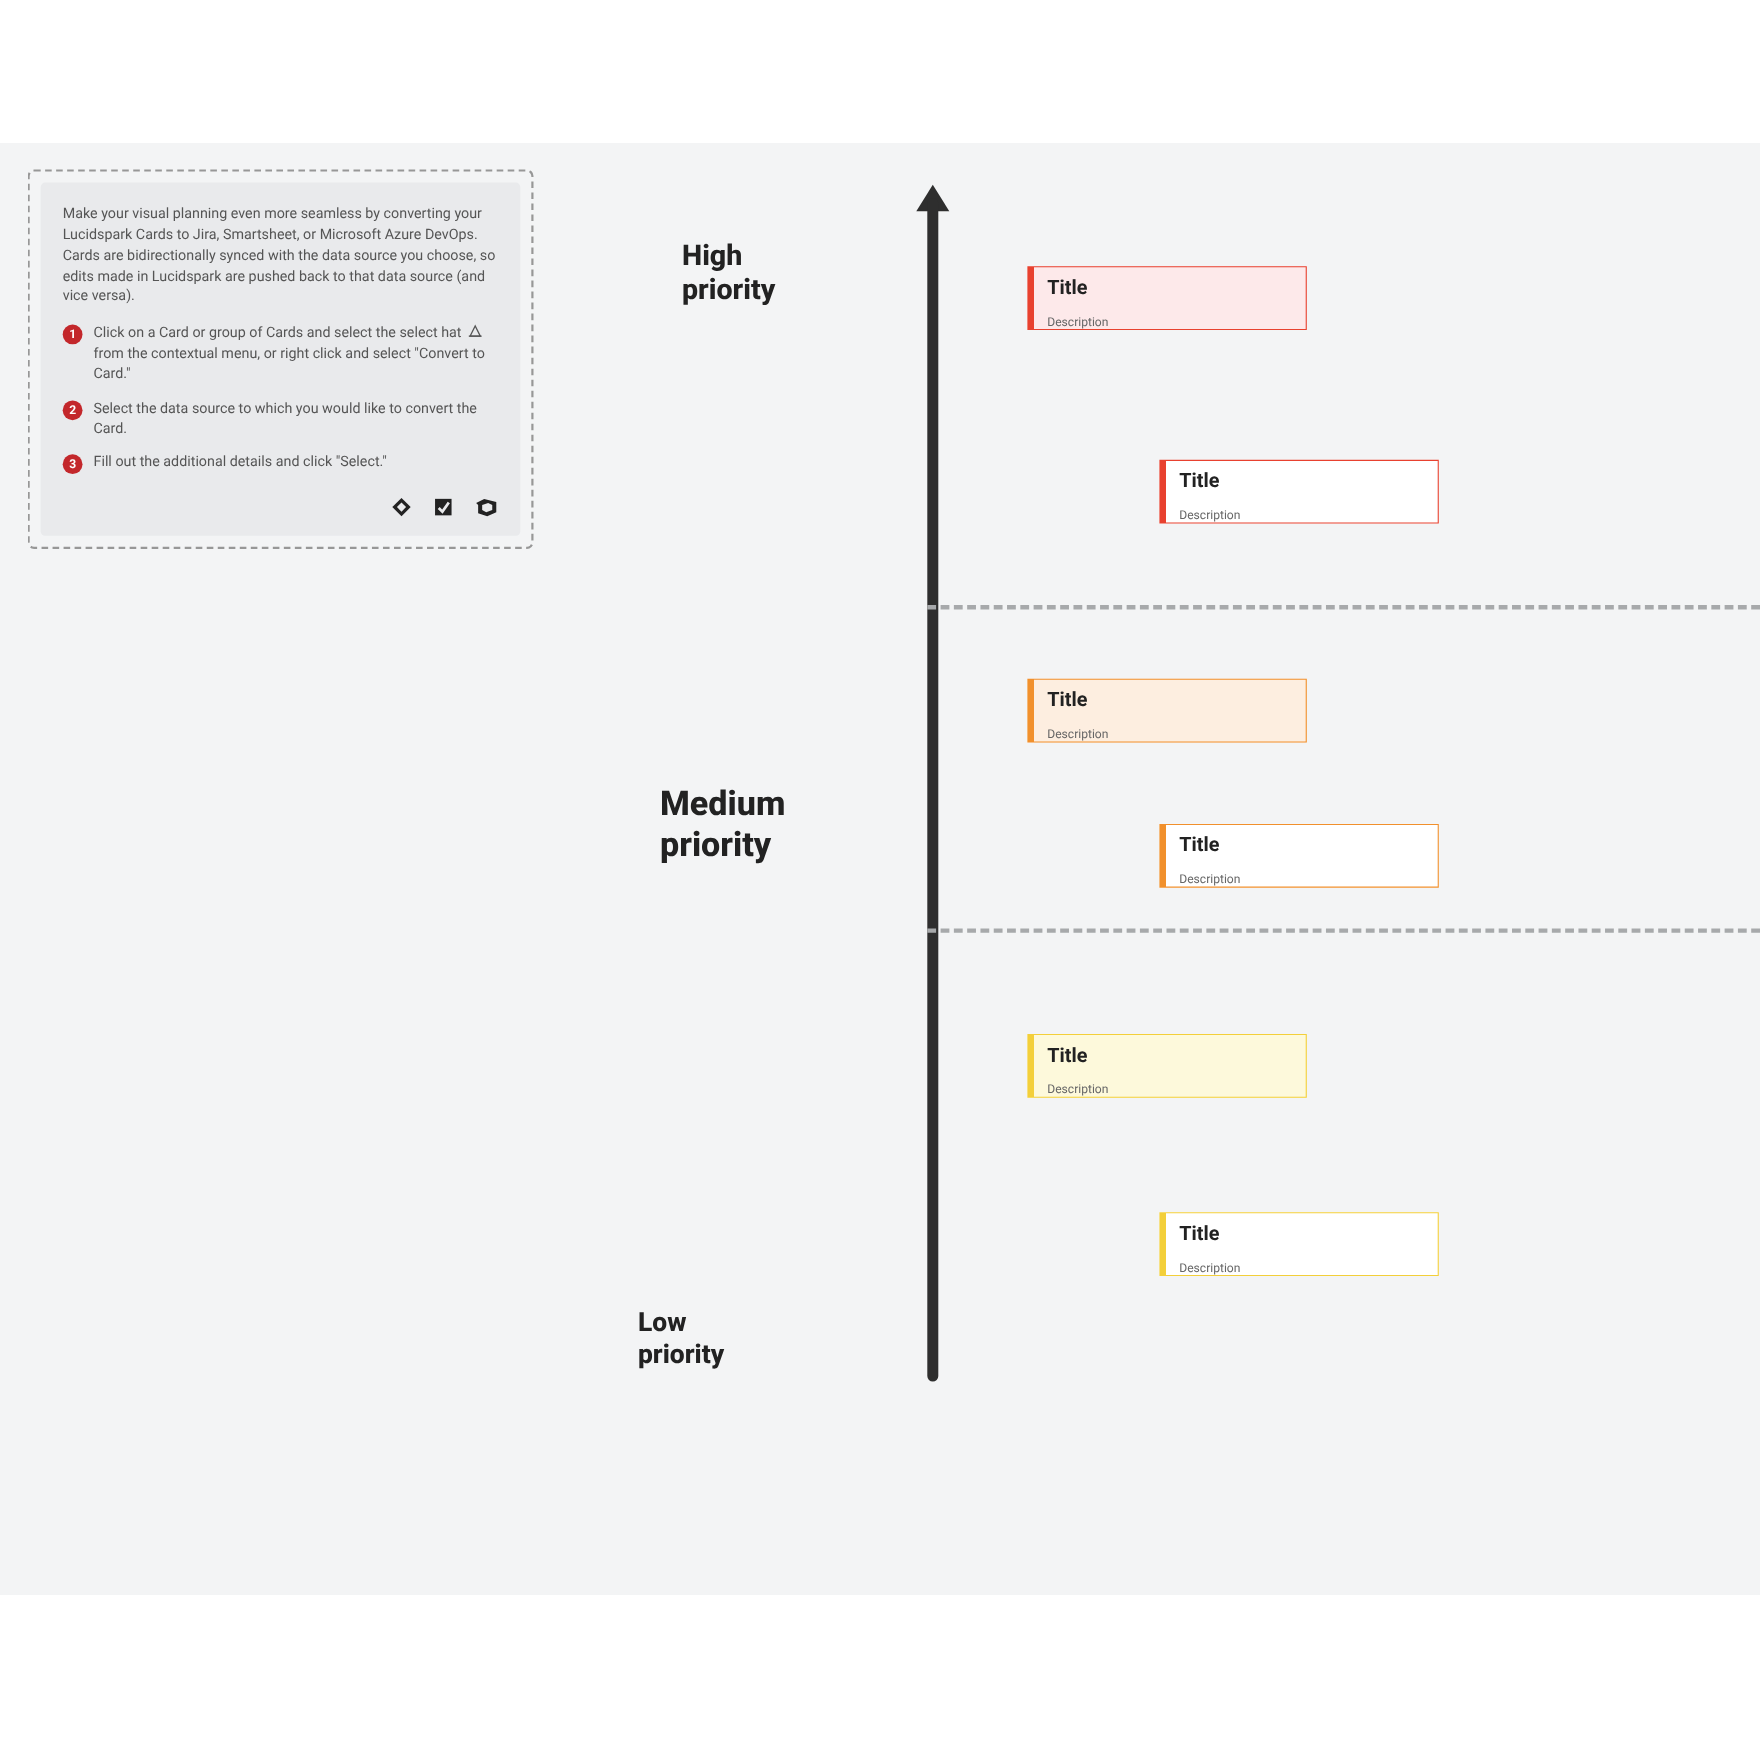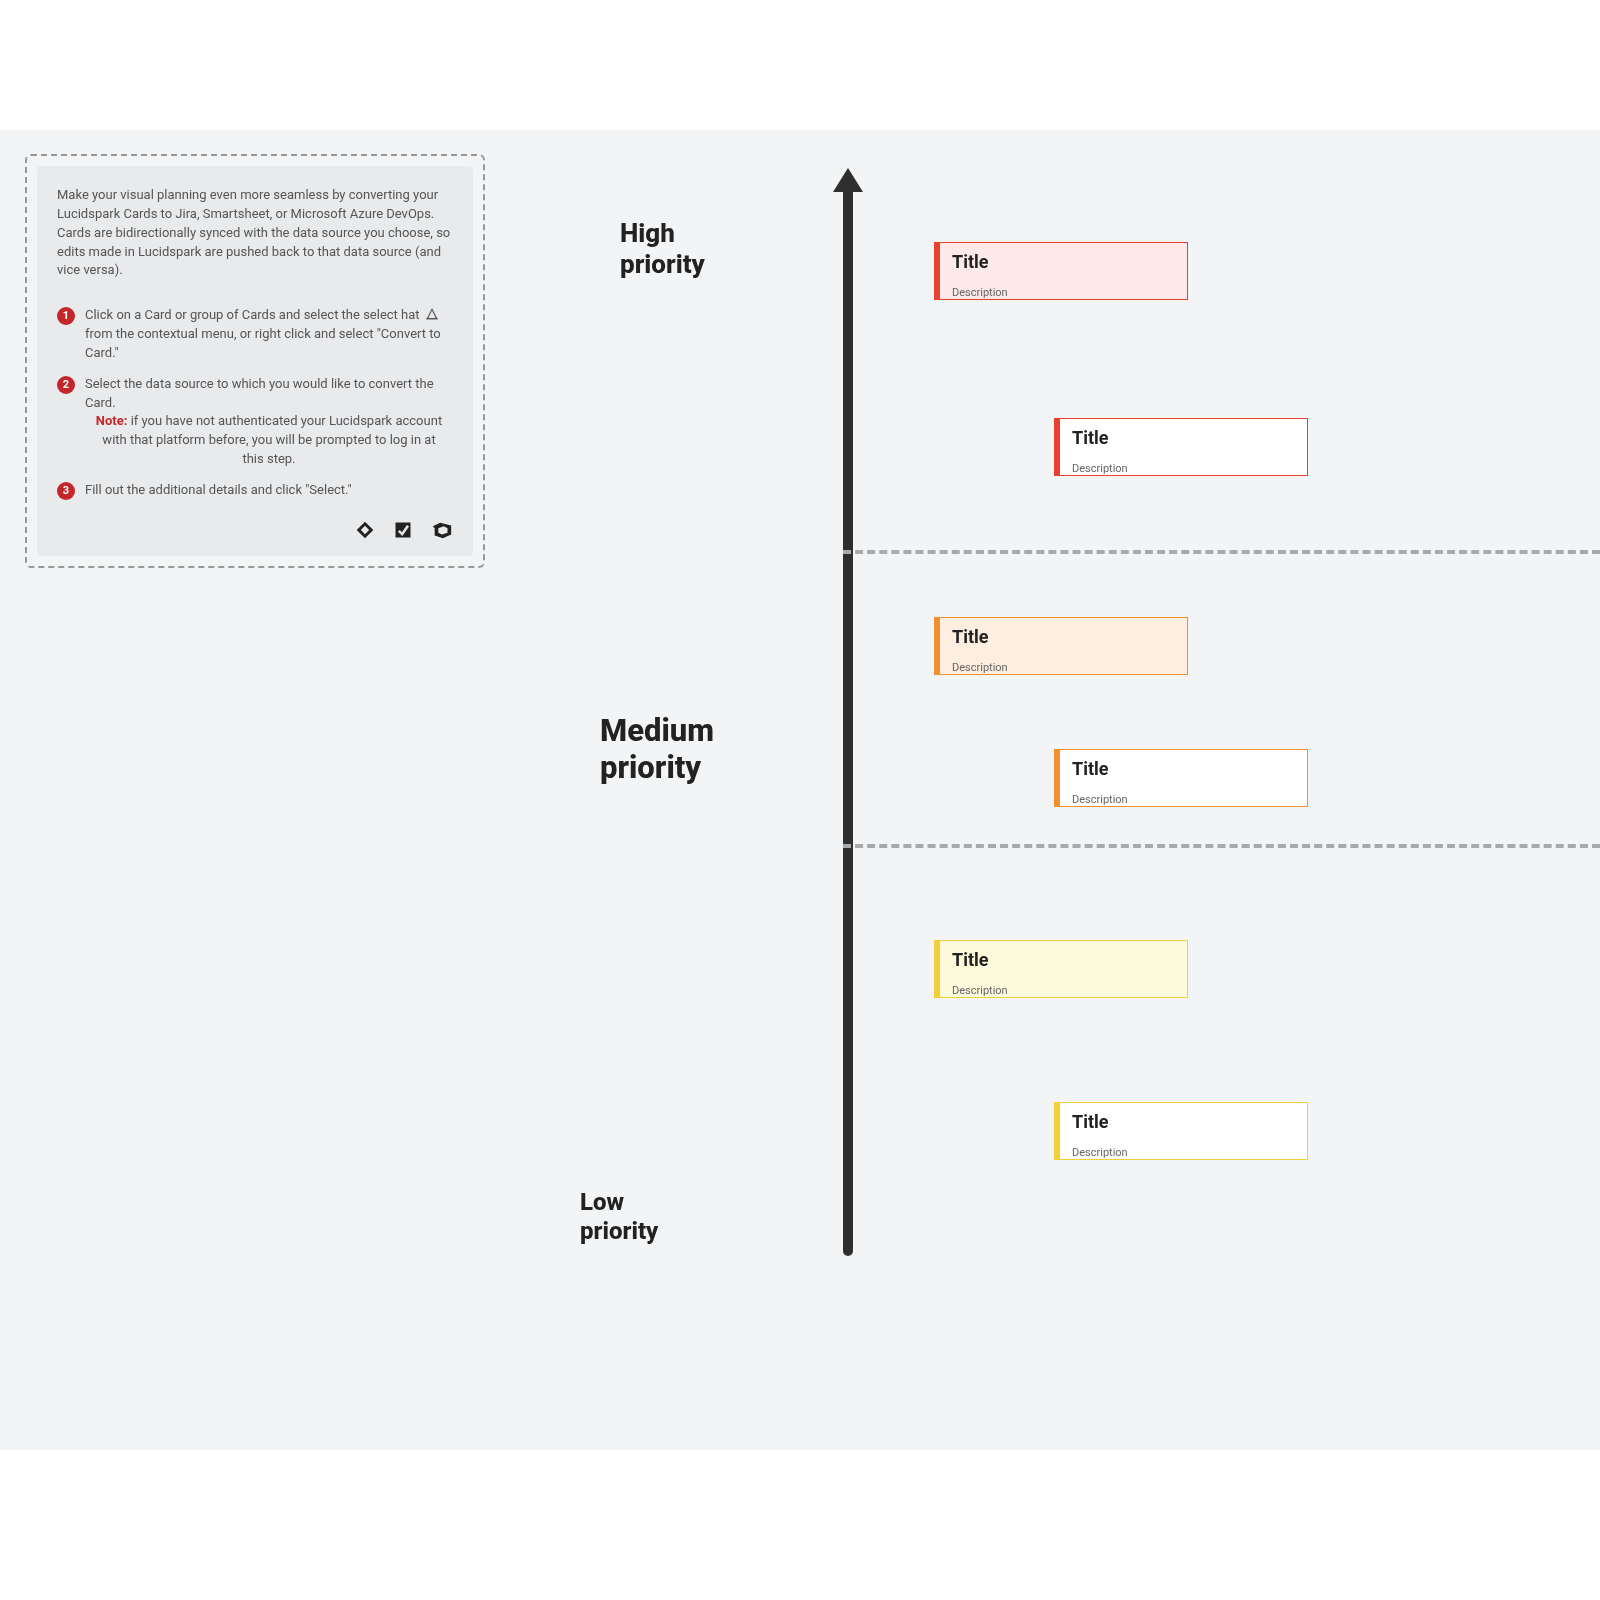--- a/index.html
+++ b/index.html
@@ -3,21 +3,21 @@
 <meta charset="utf-8">
 <style>
   html,body{margin:0;padding:0;font-family:-apple-system,BlinkMacSystemFont,"Segoe UI",Roboto,Helvetica,Arial,sans-serif;}
   body{width:1600px;height:1600px;background:#fff;position:relative;}
   .top-pad{height:130px;background:#fff;}
   .canvas{position:relative;width:1600px;height:1320px;background:#f3f4f5;}
   
   .panel-wrap{position:absolute;left:25px;top:24px;width:460px;padding:10px;border:2px dashed #979797;border-radius:6px;box-sizing:border-box;}
   .panel{background:#e9eaec;border-radius:4px;padding:20px 20px 16px 20px;box-sizing:border-box;}
   .panel-title{font-weight:700;font-size:17px;color:#222;line-height:1.35;margin-bottom:12px;}
-  .panel-intro{font-size:13px;color:#555;line-height:1.45;margin-bottom:26px;}
+  .panel-intro{font-size:13px;color:#555;line-height:1.45;margin-bottom:14px;}
   .step{display:flex;margin-bottom:12px;font-size:13px;color:#555;line-height:1.45;}
   .badge{flex:0 0 18px;width:18px;height:18px;border-radius:50%;background:#c3272b;color:#fff;font-size:11px;font-weight:700;display:flex;align-items:center;justify-content:center;margin-right:10px;margin-top:1px;}
   .step-body{flex:1;}
   .note-lab{color:#c3272b;font-weight:700;}
   .note-text{display:block;text-align:center;padding:0 10px;}
   .wiz-icon{display:inline-block;vertical-align:-2px;margin:0 2px;}
   .icon-row{display:flex;justify-content:flex-end;gap:18px;padding-top:8px;}
   .icon-row svg{display:block;}
   
   .axis-line{position:absolute;left:843px;top:50px;width:10px;height:1076px;background:#2e2e2e;border-radius:5px;}
@@ -59,23 +59,20 @@
               <path d="M4 20 L12 4 L20 20 Z"></path>
               <path d="M2 20 H22"></path>
             </svg><span> from the contextual menu, or right click and select "Convert to Card."</span>
         </div>
       </div>
 
       <div class="step">
         <div class="badge">2</div>
         <div class="step-body">
           <span>Select the data source to which you would like to convert the Card.</span>
-          <span class="note-text">
-            <span class="note-lab">Note:</span><span> if you have not authenticated your Lucidspark account with that platform before, you will be prompted to log in at this step.</span>
-          </span>
         </div>
       </div>
 
       <div class="step">
         <div class="badge">3</div>
         <div class="step-body">Fill out the additional details and click "Select."</div>
       </div>
 
       <div class="icon-row">
         <svg width="20" height="20" viewBox="0 0 24 24">

